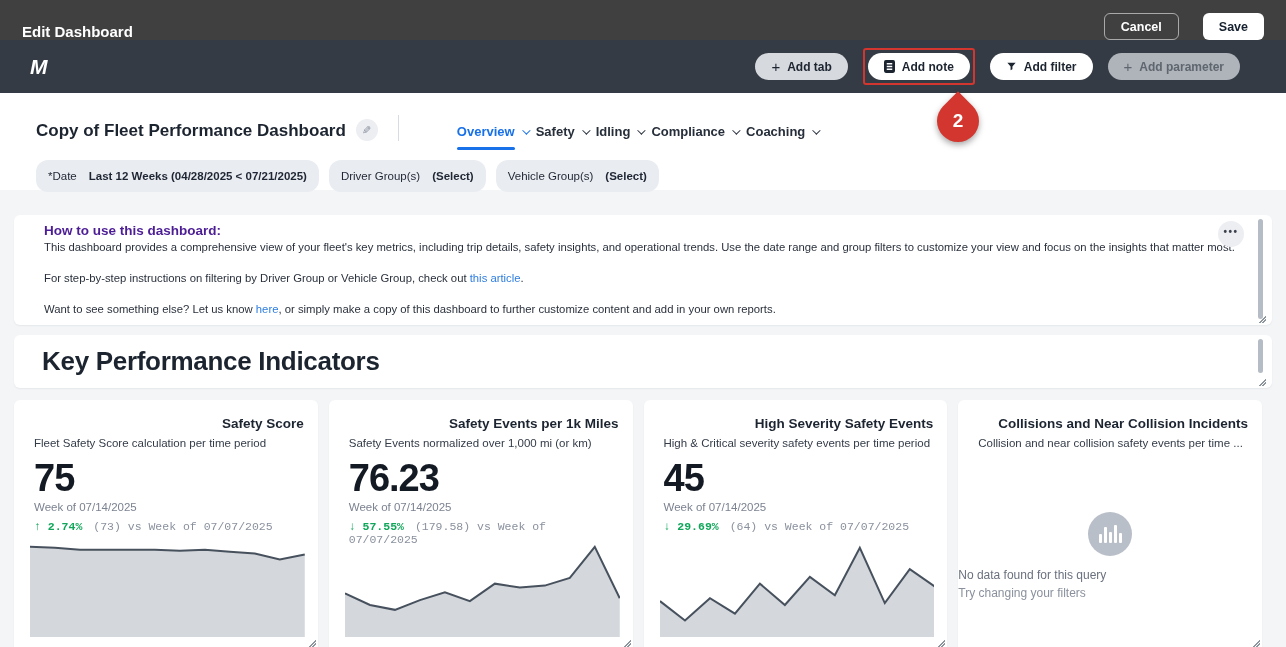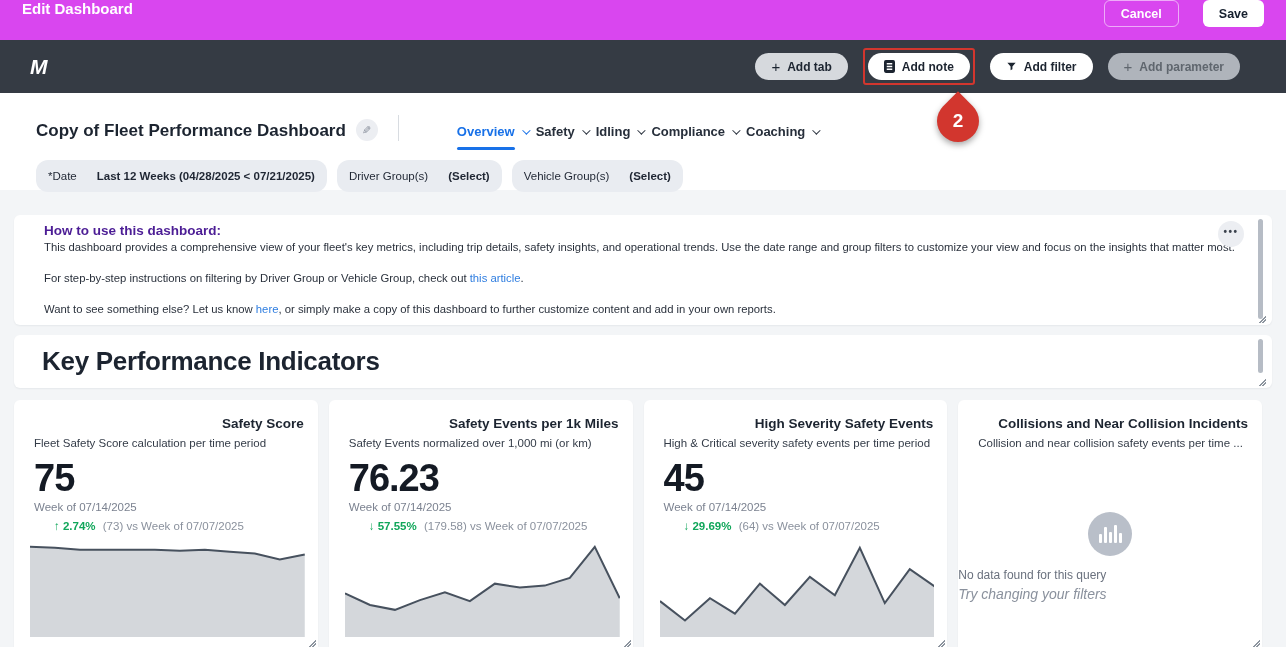--- a/index.html
+++ b/index.html
@@ -1,20 +1,20 @@
 <!DOCTYPE html>
 <html><head>
 <meta charset="utf-8">
 <style>
   * { box-sizing: border-box; margin: 0; padding: 0; }
   html,body { width:1286px; height:647px; overflow:hidden; }
   body { font-family:"Liberation Sans","DejaVu Sans",sans-serif; background:#f3f5f7; position:relative; color:#1c2430; }
 
   
-  .topbar { height:40px; background:#d946ef; display:flex; align-items:flex-start; padding:0 22px; }
+  .topbar { height:40px; background:#404040; display:flex; align-items:flex-end; padding:0 22px; }
   .topbar-title { color:#fff; font-size:15px; font-weight:700; }
   .topbar-actions { margin-left:auto; display:flex; gap:24px; }
   .btn-cancel { height:27px; padding:0 16px; border:1px solid rgba(255,255,255,.55); border-radius:6px;
     background:transparent; color:#fff; font-size:12.5px; font-weight:700; font-family:inherit; cursor:pointer; }
   .btn-save { height:27px; padding:0 16px; border:none; border-radius:6px; background:#fff; color:#16202e;
     font-size:12.5px; font-weight:700; font-family:inherit; cursor:pointer; }
 
   
   .navbar { height:53px; background:#353b44; display:flex; align-items:center; padding:0 46px 0 30px; }
   .logo { color:#fff; font-size:21px; font-weight:700; font-style:italic; letter-spacing:-1px; }
@@ -46,21 +46,21 @@
     cursor:pointer; position:relative; padding-bottom:2px; }
   .tab .chev { width:6px; height:6px; border-right:1.6px solid #2a323e; border-bottom:1.6px solid #2a323e;
     transform:rotate(45deg) translateY(-2px); }
   .tab.active { color:#1871e8; }
   .tab.active .chev { border-color:#1871e8; }
   .tab.active::after { content:""; position:absolute; left:0; bottom:-9px; height:3px; width:calc(100% - 13px);
     background:#1871e8; border-radius:2px; }
   .chips { display:flex; gap:10px; margin-top:19px; }
   .chip { height:32px; background:#e9ecf1; border-radius:12px; padding:0 12px; display:flex; align-items:center;
     font-size:11.5px; color:#1f2633; cursor:pointer; white-space:nowrap; }
-  .chip b { font-weight:700; margin-left:20px; }
+  .chip b { font-weight:700; margin-left:12px; }
 
   
   .body-area { position:relative; }
   .card { background:#fff; border-radius:6px; box-shadow:0 1px 2px rgba(20,30,45,.06); position:relative; }
 
   .note-card { margin:25px 14px 0 14px; height:110px; padding:8px 40px 0 30px; overflow:hidden; }
   .note-heading { font-size:13.5px; font-weight:700; color:#4c1d95; }
   .note-p { font-size:11.3px; color:#2a313c; white-space:nowrap; margin-top:3px; }
   .note-p + .note-p { margin-top:19px; }
   .note-p a { color:#2e7de0; text-decoration:none; cursor:pointer; }
@@ -73,32 +73,32 @@
 
   .kpi-head-card { margin:10px 14px 0 14px; height:53px; display:flex; align-items:center; padding:0 28px; overflow:hidden; }
   .kpi-heading { font-size:26px; font-weight:700; color:#1c2430; letter-spacing:-.3px; }
 
   .cards-grid { margin:12px 24px 0 14px; display:grid; grid-template-columns:repeat(4,1fr); gap:11px; height:255px; }
   .kpi-card { padding:16px 14px 0 20px; overflow:hidden; }
   .kpi-title { font-size:13.5px; font-weight:700; color:#1c2430; white-space:nowrap;text-align:right; }
   .kpi-sub { font-size:11.5px; color:#343c48; margin-top:6px; white-space:nowrap; overflow:hidden; }
   .kpi-value { font-size:38px; font-weight:700; color:#141a24; margin-top:10px; line-height:1; letter-spacing:-1px; }
   .kpi-period { font-size:11.5px; color:#7b8290; margin-top:4px; }
-  .kpi-delta { font-size:11.5px; margin-top:7px; margin-left:20px; color:#8a919d; }
+  .kpi-delta { font-size:11.5px; margin-top:7px; margin-left:0; color:#8a919d;font-family:Liberation Mono, monospace; }
   .kpi-delta .arrow, .kpi-delta .pct { color:#10a65a; font-weight:700; }
   .kpi-delta .pct { margin-right:4px; }
   .sparkline { position:absolute; left:16px; right:13px; top:140px; height:97px; }
   .sparkline svg { width:100%; height:100%; display:block; }
 
   .empty-state { position:absolute; left:0; right:0; top:112px; text-align:left; }
   .empty-icon { width:44px; height:44px; border-radius:50%; background:#b9bfc9; margin:0 auto;
     display:flex; align-items:flex-end; justify-content:center; gap:2px; padding-bottom:13px; }
   .empty-icon i { display:block; width:3px; background:#fff; border-radius:1px; }
   .empty-title { font-size:12px; color:#6a717e; margin-top:12px; }
-  .empty-sub { font-size:14px; color:#8a919d; margin-top:4px;font-style:italic; }
+  .empty-sub { font-size:12px; color:#8a919d; margin-top:4px; }
 </style>
 </head>
 <body>
 
 <div class="topbar">
   <span class="topbar-title">Edit Dashboard</span>
   <div class="topbar-actions">
     <button class="btn-cancel">Cancel</button>
     <button class="btn-save">Save</button>
   </div>

